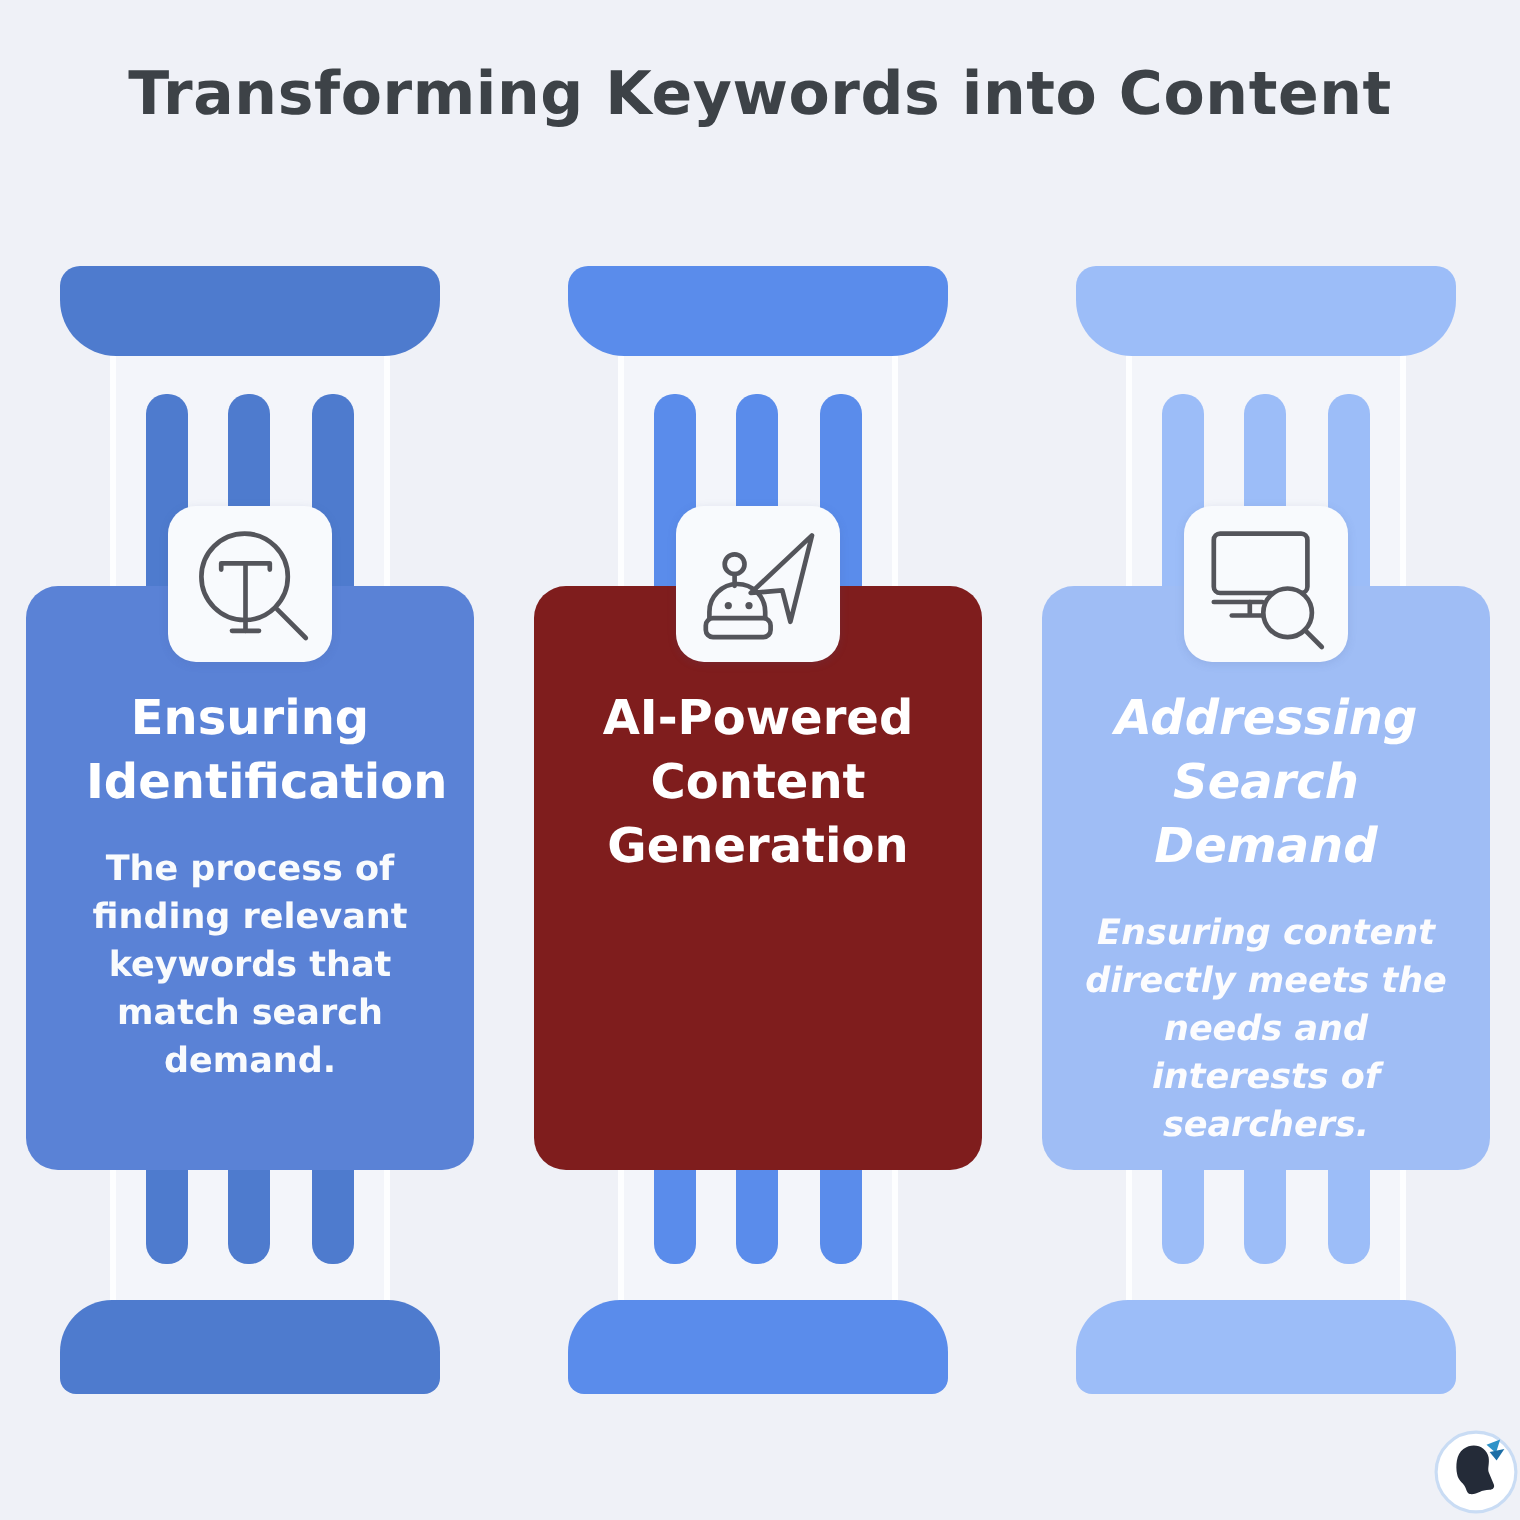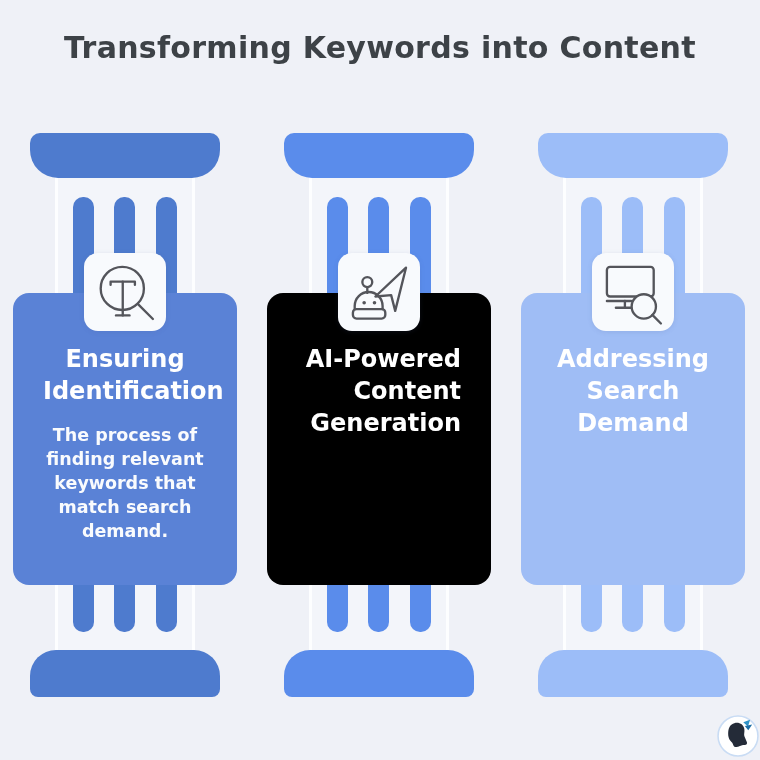--- a/index.html
+++ b/index.html
@@ -118,21 +118,21 @@
 
   <section class="pillar pillar-2">
     <div class="cap-top" style="background-color: rgb(90, 140, 235);"></div>
     <div class="shaft"></div>
     <div class="flute top f-a" style="background-color: rgb(90, 140, 235);"></div>
     <div class="flute top f-b" style="background-color: rgb(90, 140, 235);"></div>
     <div class="flute top f-c" style="background-color: rgb(90, 140, 235);"></div>
     <div class="flute bottom f-a" style="background-color: rgb(90, 140, 235);"></div>
     <div class="flute bottom f-b" style="background-color: rgb(90, 140, 235);"></div>
     <div class="flute bottom f-c" style="background-color: rgb(90, 140, 235);"></div>
-    <div class="info-card" style="background-color: #000000; text-align: right;">
+    <div class="info-card" style="background-color: #7f1d1d;">
       <h2 class="card-heading">AI-Powered Content Generation</h2>
     </div>
     <div class="icon-box">
       <svg width="72" height="72" viewBox="0 0 80 80">
         <circle class="icon-stroke" cx="27" cy="29" r="5.5"></circle>
         <path class="icon-stroke" d="M27 34.5 V41"></path>
         <path class="icon-stroke" d="M13 59 v-3.5 a15.5 15.5 0 0 1 31 0 V59"></path>
         <circle class="icon-fill" cx="23.5" cy="52" r="2"></circle>
         <circle class="icon-fill" cx="35" cy="52" r="2"></circle>
         <rect class="icon-stroke" x="11" y="59" width="36" height="10.5" rx="4"></rect>
@@ -144,22 +144,23 @@
 
   <section class="pillar pillar-3">
     <div class="cap-top" style="background-color: rgb(156, 189, 248);"></div>
     <div class="shaft"></div>
     <div class="flute top f-a" style="background-color: rgb(156, 189, 248);"></div>
     <div class="flute top f-b" style="background-color: rgb(156, 189, 248);"></div>
     <div class="flute top f-c" style="background-color: rgb(156, 189, 248);"></div>
     <div class="flute bottom f-a" style="background-color: rgb(156, 189, 248);"></div>
     <div class="flute bottom f-b" style="background-color: rgb(156, 189, 248);"></div>
     <div class="flute bottom f-c" style="background-color: rgb(156, 189, 248);"></div>
-    <div class="info-card" style="background-color: rgb(159, 189, 245);">
+    <div class="info-card" style="background-color: rgb(159, 189, 245); font-style: italic;">
       <h2 class="card-heading">Addressing Search Demand</h2>
+      <p class="card-description">Ensuring content directly meets the needs and interests of searchers.</p>
     </div>
     <div class="icon-box">
       <svg width="72" height="72" viewBox="0 0 80 80">
         <rect class="icon-stroke" x="11" y="12" width="52" height="33" rx="3.5"></rect>
         <path class="icon-stroke" d="M11 50 H38"></path>
         <path class="icon-stroke" d="M31 50 V57"></path>
         <path class="icon-stroke" d="M21 57.5 H41"></path>
         <circle class="icon-stroke" cx="52" cy="56" r="13.5" style="fill:var(--icon-box-bg)"></circle>
         <path class="icon-stroke" d="M61.5 65.5 L71 75"></path>
       </svg>

